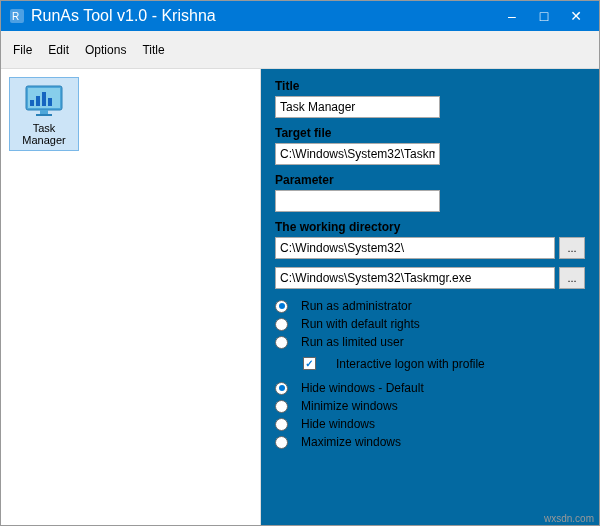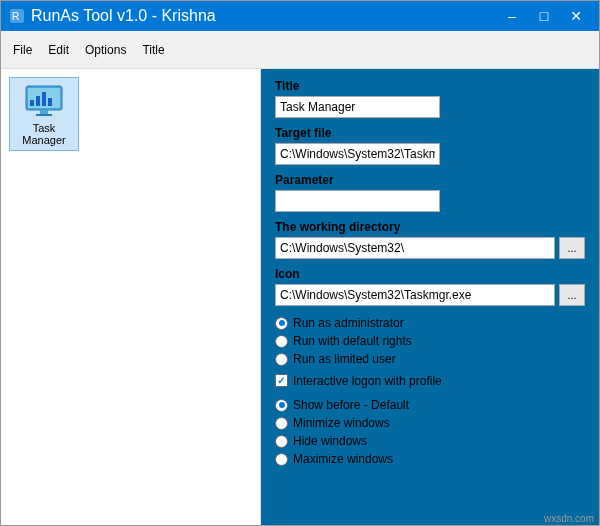--- a/index.html
+++ b/index.html
@@ -164,21 +164,21 @@
 
     
     .radio-section {
       margin: 10px 0 8px 0;
     }
 
     .radio-item {
       display: flex;
       align-items: center;
       margin-bottom: 4px;
-      gap: 5px;
+      gap: 13px;
       cursor: pointer;
     }
 
     .radio-circle {
       width: 13px;
       height: 13px;
       border-radius: 50%;
       border: 1.5px solid #666;
       display: flex;
       align-items: center;
@@ -201,22 +201,23 @@
     }
 
     
     .checkbox-section {
       margin: 8px 0;
     }
 
     .checkbox-item {
       display: flex;
       margin-bottom: 4px;
-      gap: 5px;
-      cursor: pointer;
+      gap: 20px;
+      cursor: pointer;
+      margin-left: 28px;
     }
 
     .checkbox-box {
       width: 13px;
       height: 13px;
       border: 1.5px solid #666;
       background: white;
       display: flex;
       align-items: center;
       justify-content: center;
@@ -322,21 +323,20 @@
 
       <div class="field-group">
         <div class="field-label">The working directory</div>
         <div class="field-row">
           <input class="text-input" type="text" value="C:\Windows\System32\" style="">
           <button class="browse-btn">...</button>
         </div>
       </div>
 
       <div class="field-group">
-        <div class="field-label">Icon</div>
         <div class="field-row">
           <input class="text-input" type="text" value="C:\Windows\System32\Taskmgr.exe" style="">
           <button class="browse-btn">...</button>
         </div>
       </div>
 
       <div class="radio-section">
         <div class="radio-item">
           <div class="radio-circle checked"></div>
           <span class="radio-label">Run as administrator</span>
@@ -354,21 +354,21 @@
       <div class="checkbox-section">
         <div class="checkbox-item">
           <div class="checkbox-box checked"></div>
           <span class="checkbox-label">Interactive logon with profile</span>
         </div>
       </div>
 
       <div class="radio-section">
         <div class="radio-item">
           <div class="radio-circle checked"></div>
-          <span class="radio-label">Show before - Default</span>
+          <span class="radio-label">Hide windows - Default</span>
         </div>
         <div class="radio-item">
           <div class="radio-circle"></div>
           <span class="radio-label">Minimize windows</span>
         </div>
         <div class="radio-item">
           <div class="radio-circle"></div>
           <span class="radio-label">Hide windows</span>
         </div>
         <div class="radio-item">

